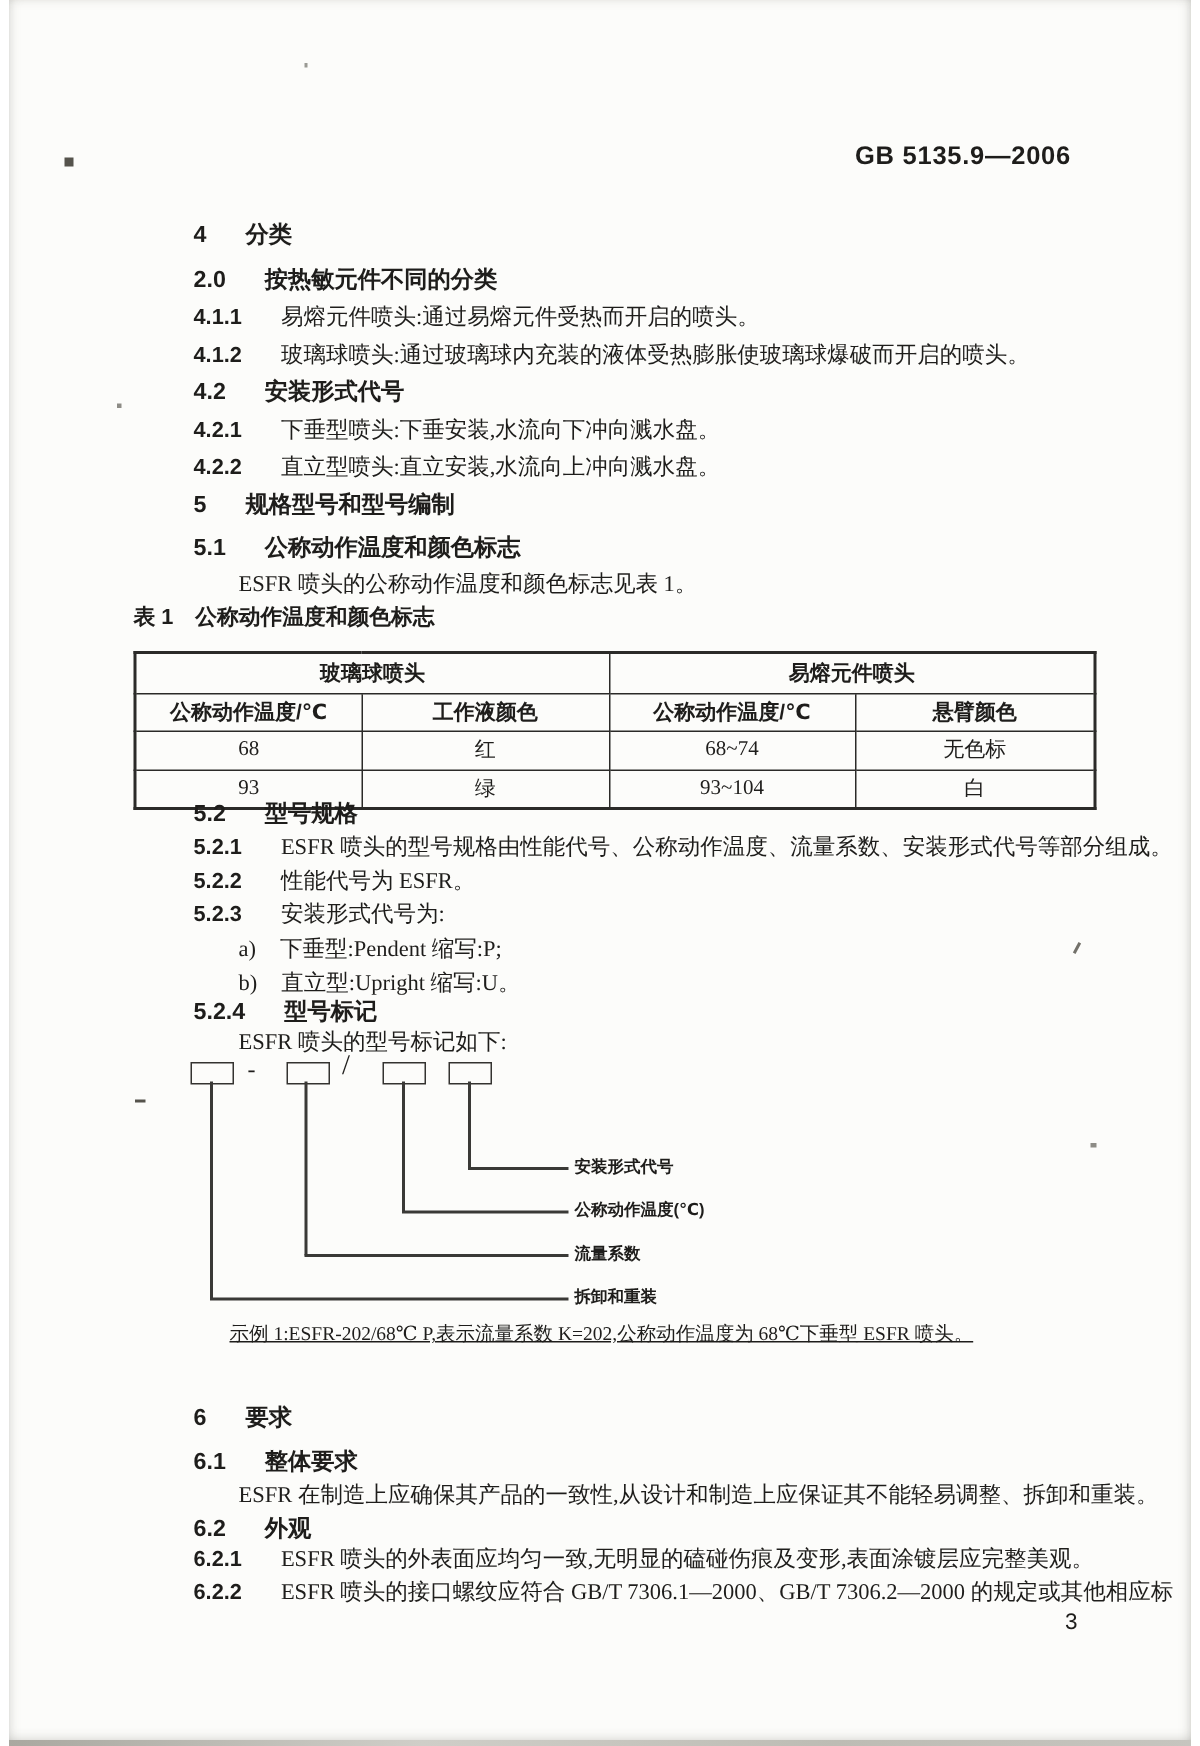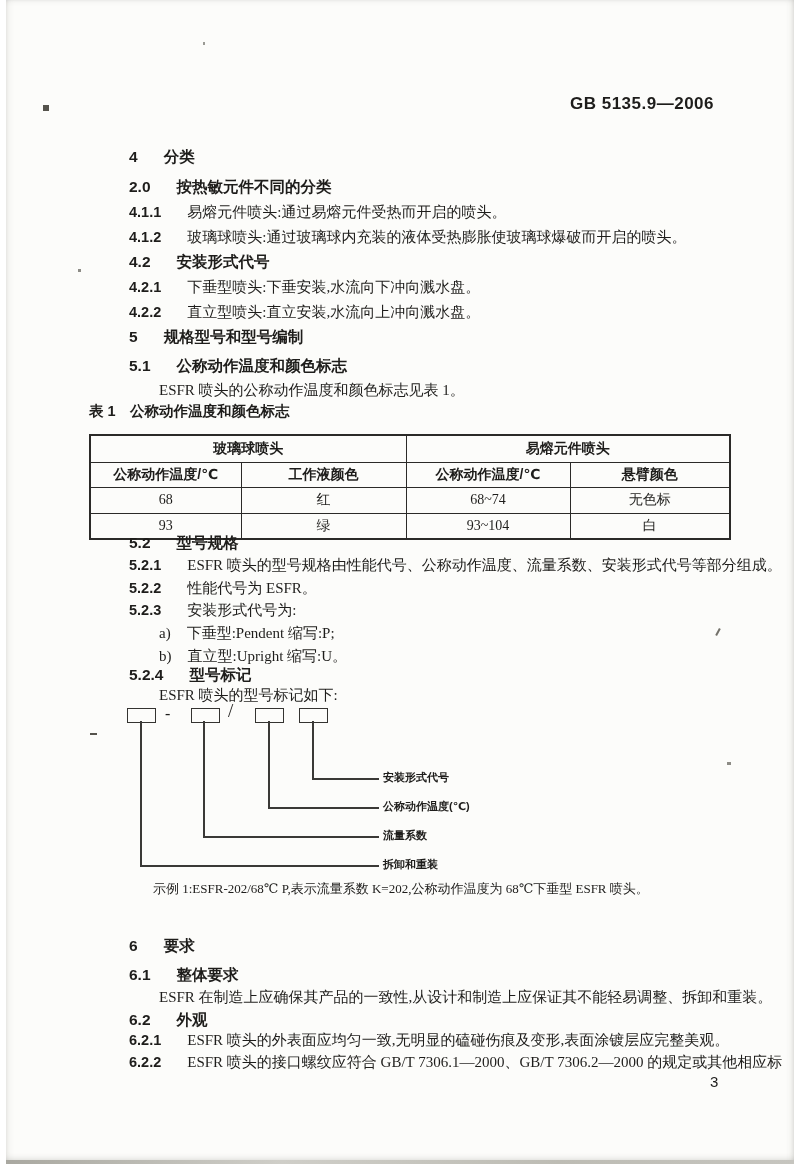--- a/index.html
+++ b/index.html
@@ -18,21 +18,21 @@
   .hdr{position:absolute;top:94px;right:80px;
     font-family:"Liberation Sans","DejaVu Sans",sans-serif;
     font-weight:700;font-size:17px;letter-spacing:.5px;}
   .line{position:absolute;left:82px;font-size:15px;white-space:nowrap;line-height:17px;margin-left:41px;}
   .line .num{font-family:"Liberation Sans","DejaVu Sans",sans-serif;margin-right:26px;}
   .h{font-family:"Liberation Sans","DejaVu Sans",sans-serif;font-weight:700;font-size:15.5px;}
   .b .num{font-weight:700;font-size:14.5px;}
   .p{left:112px;}
   .sub{left:112px;}
   .sub .num{font-family:"Liberation Serif","DejaVu Serif",serif;font-weight:400;margin-right:16px;font-size:15px;}
-  .ex{left:106px;font-size:13px;}
+  .ex{left:106px;font-size:13px;text-decoration:underline;}
   .caption{position:absolute;top:402px;left:83px;width:640px;text-align:left;
     font-family:"Liberation Sans","DejaVu Sans",sans-serif;font-weight:700;font-size:14.5px;}
   table.t1{position:absolute;top:421px;left:83px;width:640px;border-collapse:collapse;
     table-layout:fixed;text-align:center;border:2px solid #2b2a28;font-size:14px;margin-top:13px;}
   table.t1 th,table.t1 td{border:1px solid #2b2a28;padding:0;overflow:hidden;}
   table.t1 th{font-family:"Liberation Sans","DejaVu Sans",sans-serif;font-weight:700;font-size:14px;}
   
   .dbox{position:absolute;top:708px;width:27px;height:13px;border:1.5px solid #343330;background:transparent;}
   .dsym{position:absolute;font-size:16px;line-height:16px;font-family:"Liberation Serif","DejaVu Serif",serif;}
   .vl{position:absolute;width:1.5px;background:#3a3936;}

